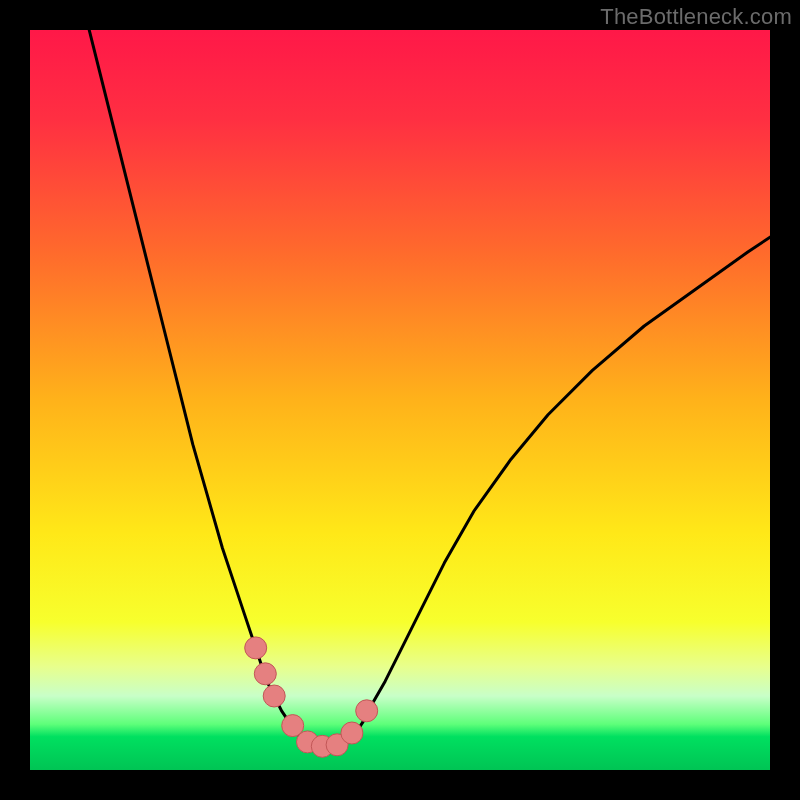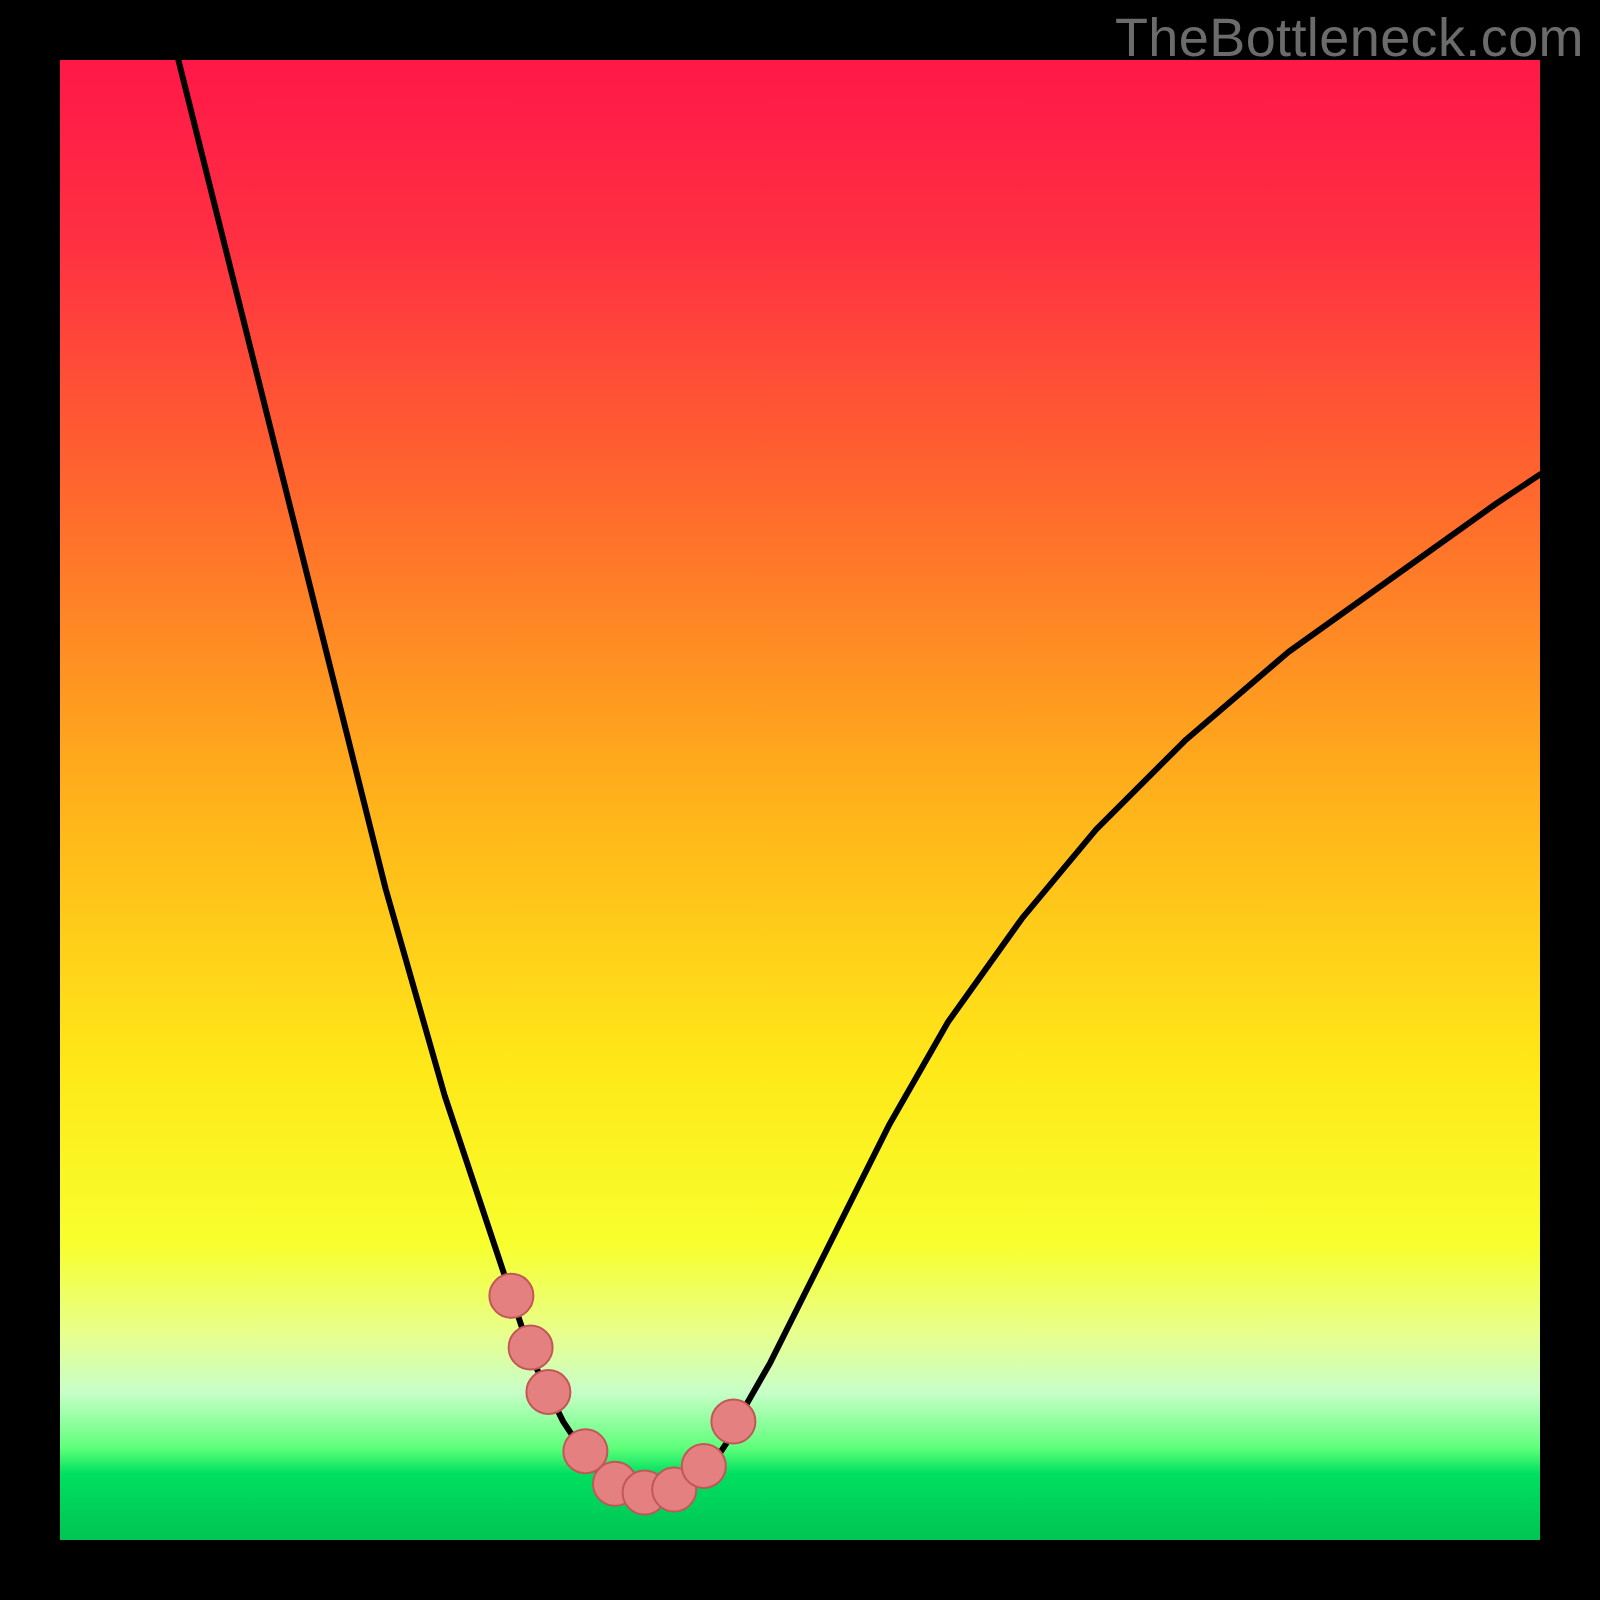--- a/index.html
+++ b/index.html
@@ -17,21 +17,21 @@
     left: 0;
     width: 800px;
     height: 800px;
     background: #000;
   }
   .watermark {
     position: absolute;
     top: 4px;
     right: 8px;
     color: #6b6b6b;
-    font-size: 27px;
+    font-size: 22px;
     font-weight: 400;
     letter-spacing: 0.2px;
     z-index: 10;
   }
   svg.chart {
     position: absolute;
     top: 30px;
     left: 30px;
     width: 740px;
     height: 740px;

